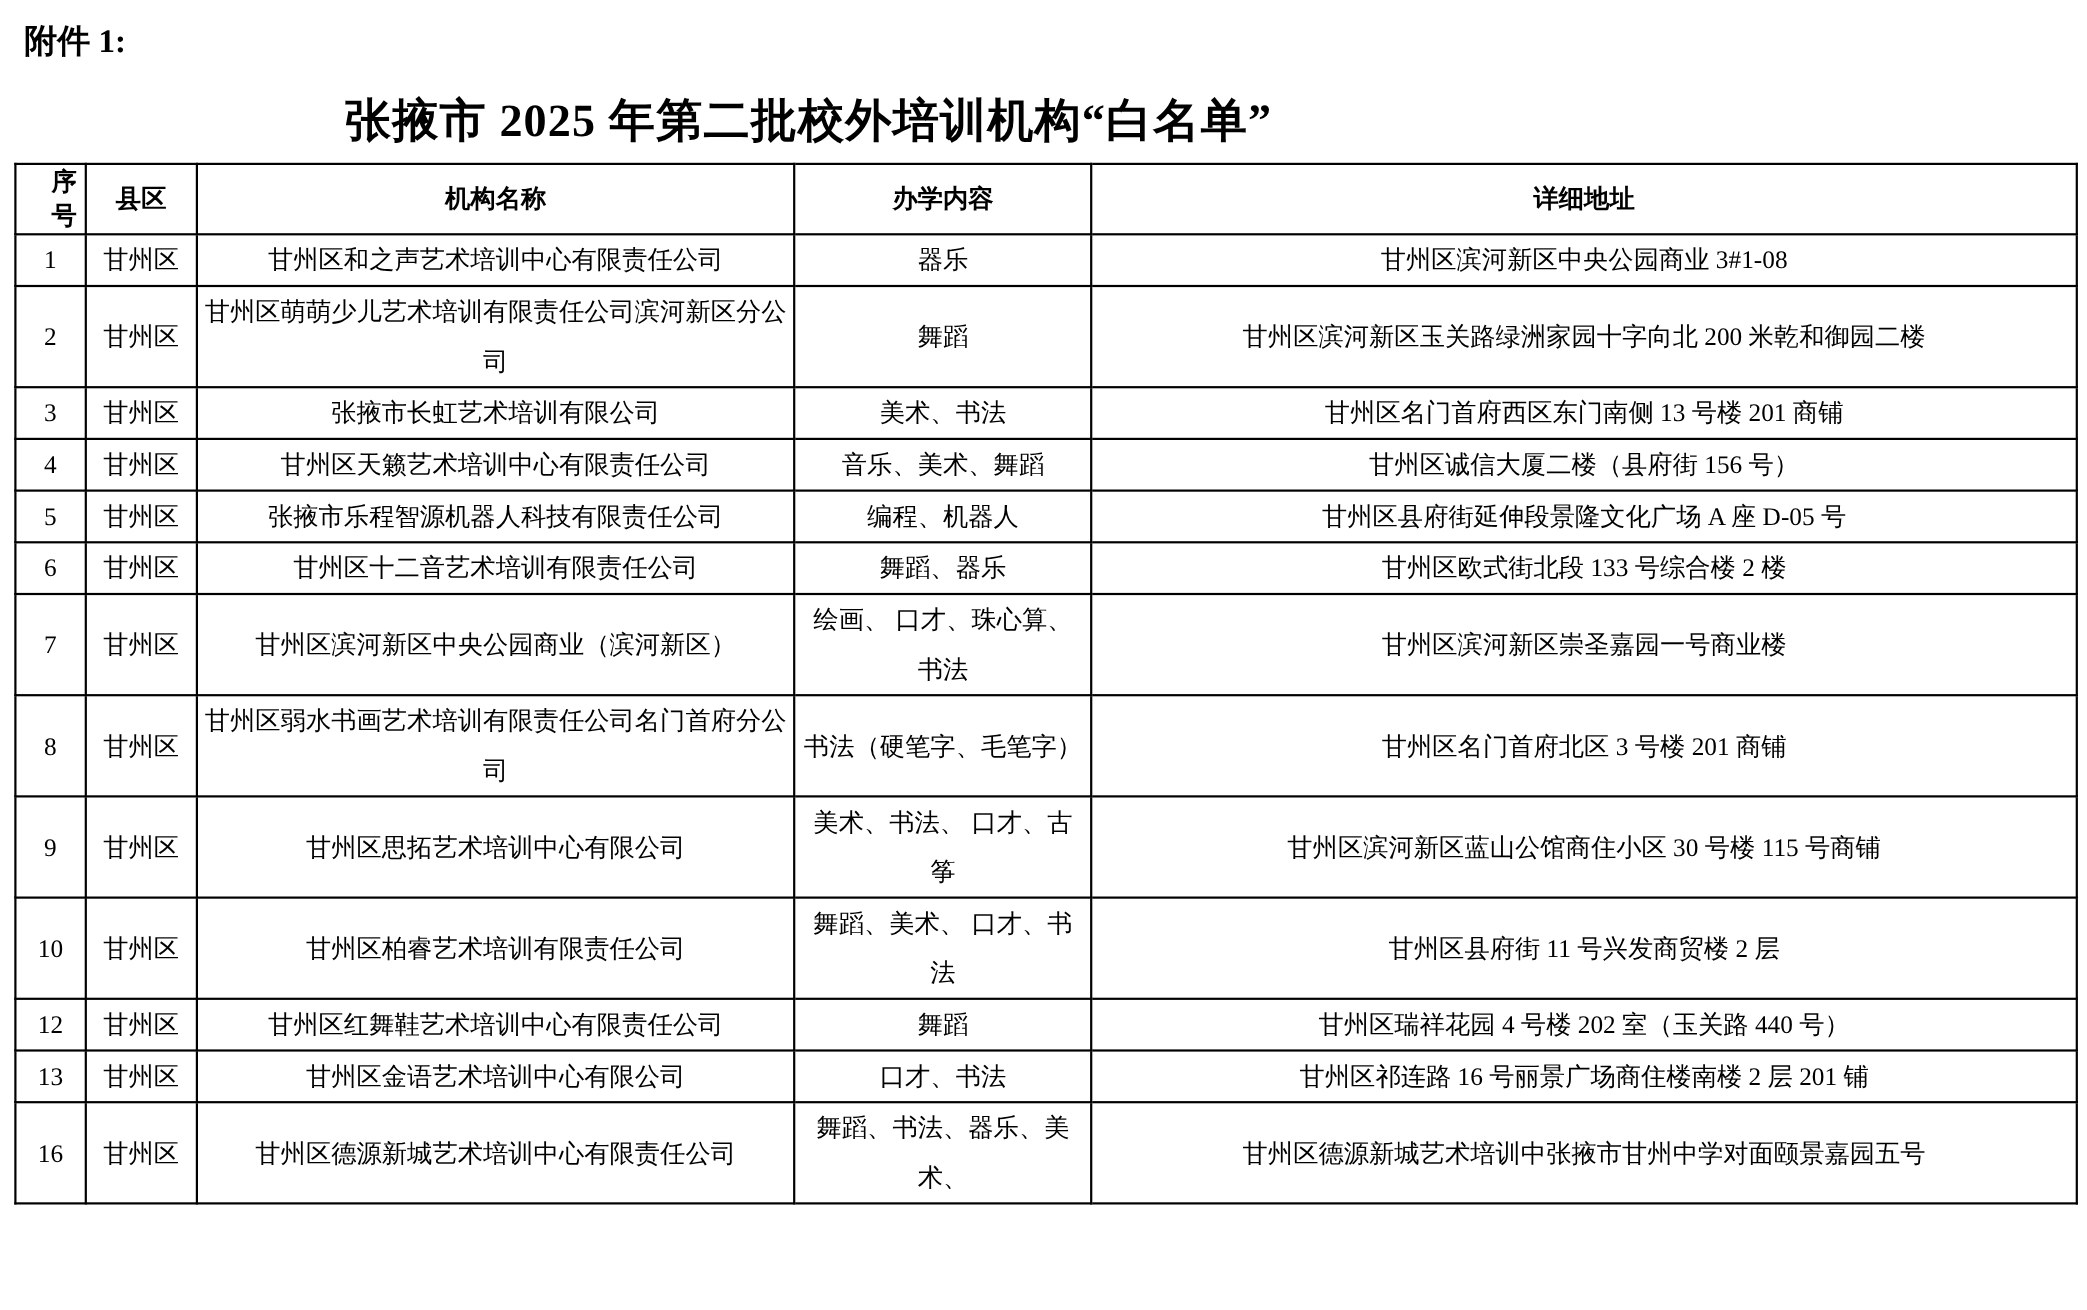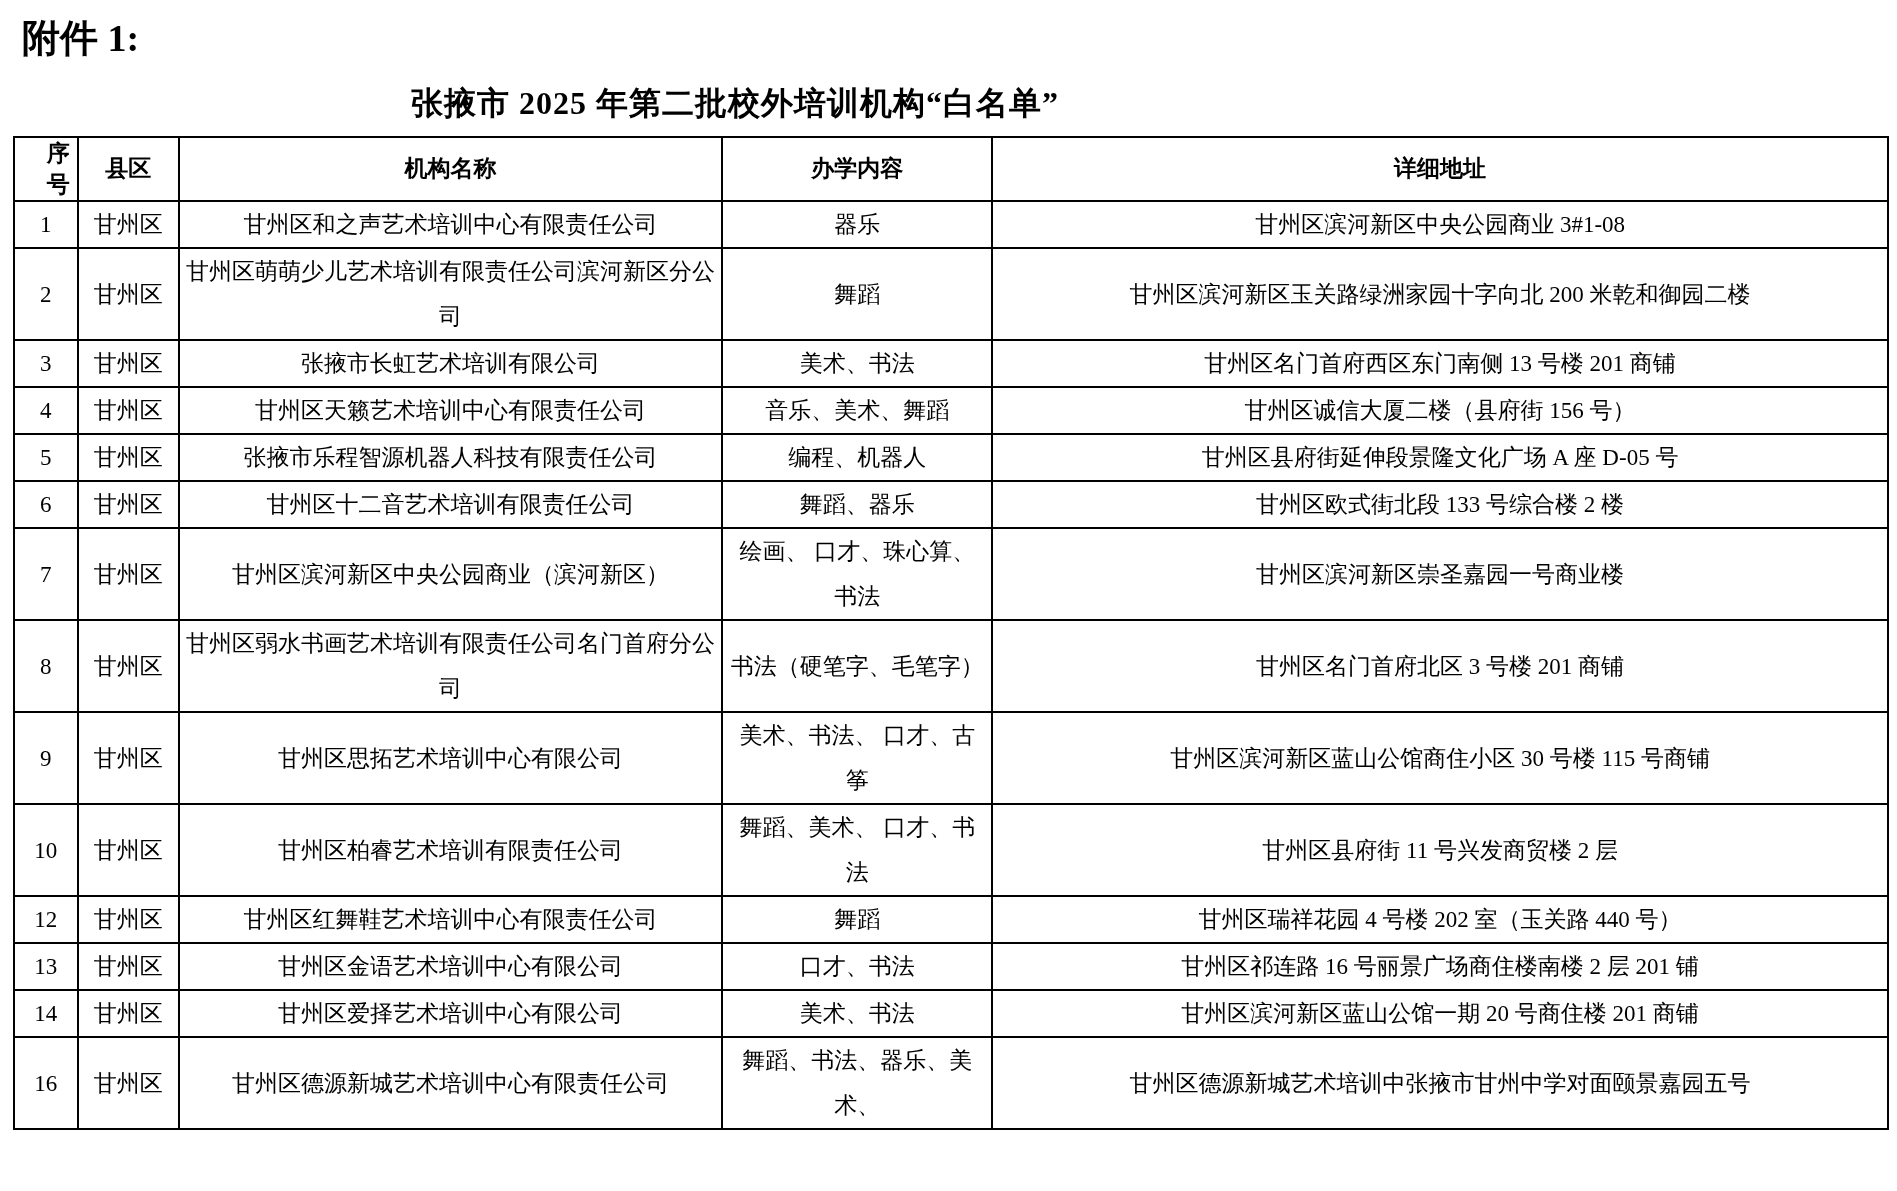--- a/index.html
+++ b/index.html
@@ -11,33 +11,33 @@
   }
   .page {
     width: 1897px;
     height: 1191px;
     background: #ffffff;
     box-sizing: border-box;
     padding-top: 16px;
     overflow: hidden;
   }
   .attachment-label {
-    font-size: 38px;
+    font-size: 30px;
     font-weight: bold;
     margin-left: 22px;
     line-height: 44px;
   }
   .title-wrap {
     width: 1470px;           
     text-align: center;
     margin-top: 22px;
     margin-bottom: 10px;
   }
   .doc-title {
-    font-size: 32px;
+    font-size: 42px;
     font-weight: bold;
     letter-spacing: 1px;
   }
   table.inst-table {
     border-collapse: collapse;
     table-layout: fixed;
     width: 1876px;
     margin-left: 13px;
     background: #ffffff;
   }
@@ -193,27 +193,20 @@
     </tr>
 
     <tr>
       <td>13</td>
       <td>甘州区</td>
       <td>甘州区金语艺术培训中心有限公司</td>
       <td>口才、书法</td>
       <td>甘州区祁连路 16 号丽景广场商住楼南楼 2 层 201 铺</td>
     </tr>
 
-    <tr>
-      <td>14</td>
-      <td>甘州区</td>
-      <td>甘州区爱择艺术培训中心有限公司</td>
-      <td>美术、书法</td>
-      <td>甘州区滨河新区蓝山公馆一期 20 号商住楼 201 商铺</td>
-    </tr>
 
 
     <tr>
       <td>16</td>
       <td>甘州区</td>
       <td>甘州区德源新城艺术培训中心有限责任公司</td>
       <td>舞蹈、书法、器乐、美术、</td>
       <td>甘州区德源新城艺术培训中张掖市甘州中学对面颐景嘉园五号</td>
     </tr>
   </tbody>

